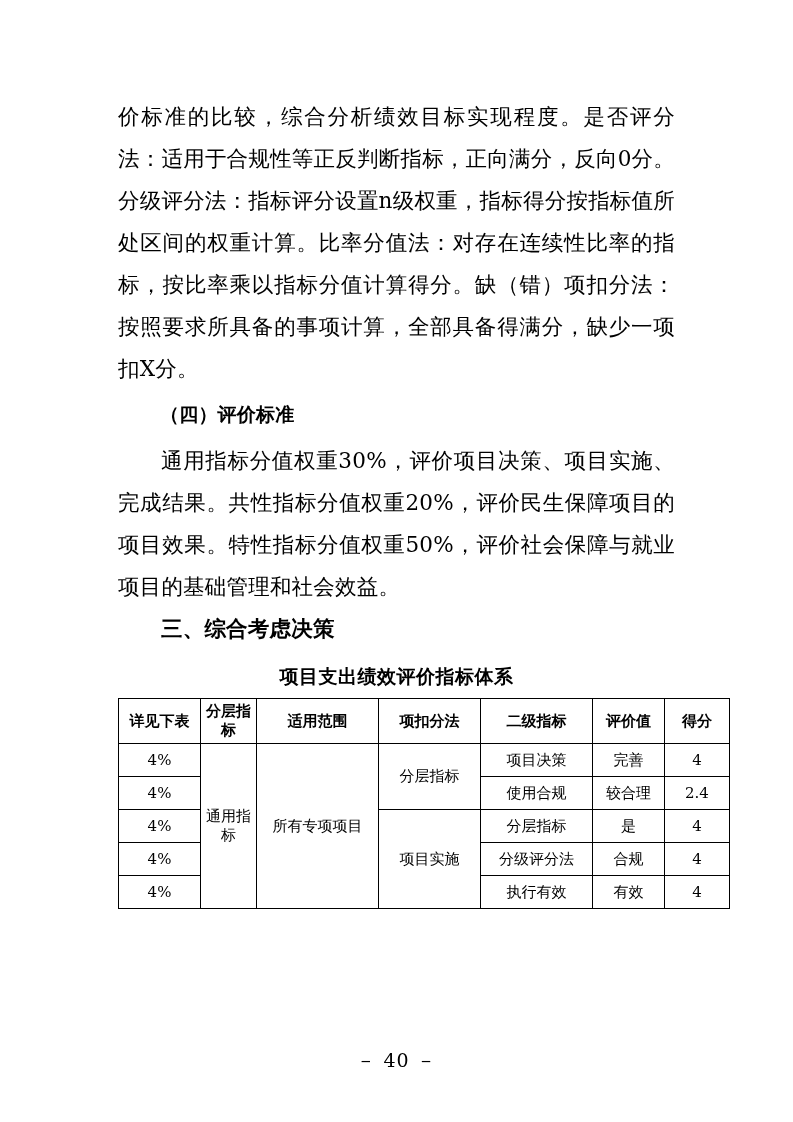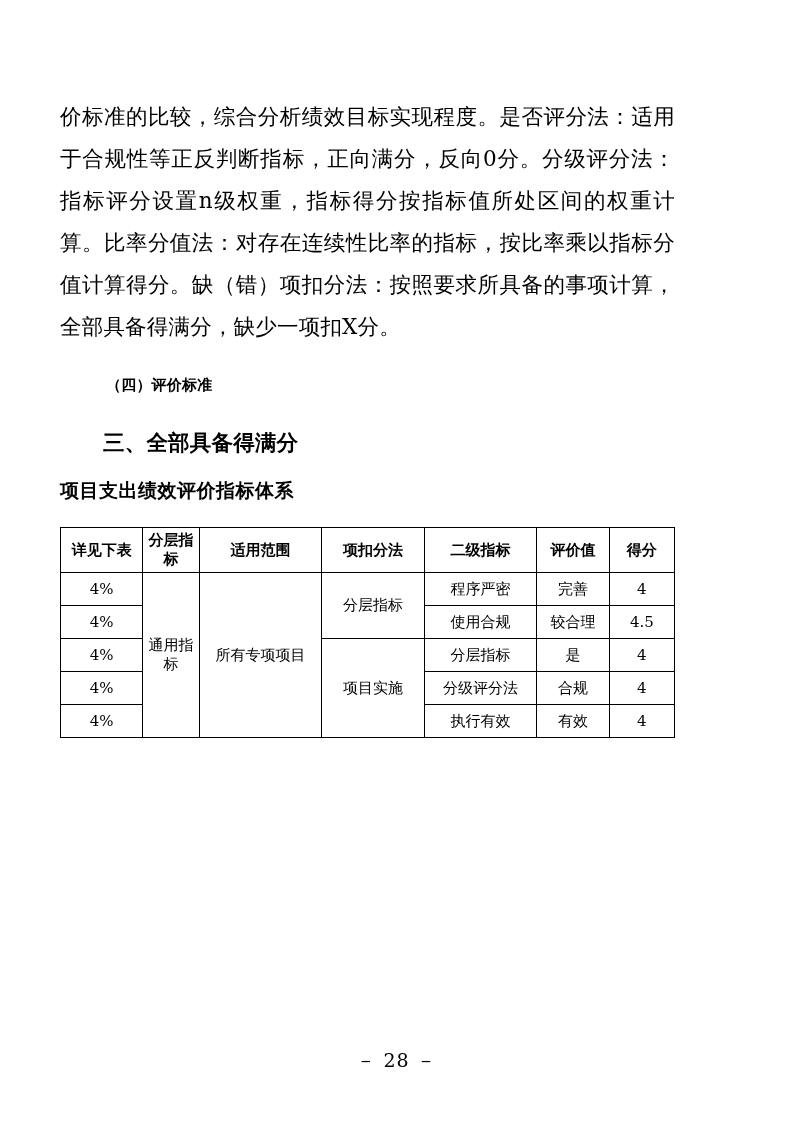--- a/index.html
+++ b/index.html
@@ -15,58 +15,58 @@
     position: relative;
     overflow: hidden;
   }
   .page {
     position: absolute;
     left: 0;
     top: 0;
     width: 793px;
     height: 1122px;
     box-sizing: border-box;
-    padding: 96px 118px 40px 60px;
+    padding: 96px 118px 40px 118px;
   }
   .body-text {
     font-size: 21.5px;
     line-height: 42px;
     text-align: justify;
     text-justify: inter-ideograph;
     letter-spacing: 0.2px;
   }
   .para {
     margin: 0;
     text-indent: 2em;
   }
   .para.no-indent {
     text-indent: 0;
   }
   .heading {
-    margin: 16px;
-    font-size: 15px;
+    margin: 4px;
+    font-size: 19px;
     line-height: 42px;
     font-weight: bold;
     text-indent: 2em;
     font-family: Liberation Serif, serif;
   }
   .heading-serif {
     margin: 0;
     font-size: 21.5px;
     line-height: 42px;
     font-weight: bold;
     text-indent: 2em;
     font-family: "DejaVu Serif", "Liberation Serif", serif;
   }
   .table-title {
-    text-align: left;
+    text-align: center;
     font-size: 19px;
     font-weight: bold;
     font-family: "DejaVu Sans", "Liberation Sans", sans-serif;
-    margin: 14px 0 23px 0;
+    margin: 14px 0 8px 0;
     letter-spacing: 0.5px;
   }
   table.metrics {
     border-collapse: collapse;
     width: 100%;
     table-layout: fixed;
     font-size: 15px;
     font-family: "DejaVu Serif", "Liberation Serif", serif;
   }
   table.metrics td {
@@ -95,22 +95,23 @@
 <body>
 
 <div class="page">
 
   <div class="body-text">
 
     <p class="para no-indent">价标准的比较，综合分析绩效目标实现程度。是否评分法：适用于合规性等正反判断指标，正向满分，反向0分。分级评分法：指标评分设置n级权重，指标得分按指标值所处区间的权重计算。比率分值法：对存在连续性比率的指标，按比率乘以指标分值计算得分。缺（错）项扣分法：按照要求所具备的事项计算，全部具备得满分，缺少一项扣X分。</p>
 
     <p class="heading">（四）评价标准</p>
 
+    <p class="para">通用指标分值权重30%，评价项目决策、项目实施、完成结果。共性指标分值权重20%，评价民生保障项目的项目效果。特性指标分值权重50%，评价社会保障与就业项目的基础管理和社会效益。</p>
 
-    <p class="heading-serif">三、全部具备得满分</p>
+    <p class="heading-serif">三、综合考虑决策</p>
 
 
   </div>
 
   <div class="table-title">项目支出绩效评价指标体系</div>
 
   <table class="metrics">
     <colgroup>
       <col style="width:82px">
       <col style="width:56px">
@@ -128,29 +129,29 @@
         <td class="head">项扣分法</td>
         <td class="head">二级指标</td>
         <td class="head">评价值</td>
         <td class="head">得分</td>
       </tr>
       <tr>
         <td>4%</td>
         <td rowspan="5">通用指标</td>
         <td rowspan="5">所有专项项目</td>
         <td rowspan="2">分层指标</td>
-        <td>程序严密</td>
+        <td>项目决策</td>
         <td>完善</td>
         <td>4</td>
       </tr>
       <tr>
         <td>4%</td>
         <td>使用合规</td>
         <td>较合理</td>
-        <td>4.5</td>
+        <td>2.4</td>
       </tr>
       <tr>
         <td>4%</td>
         <td rowspan="3">项目实施</td>
         <td>分层指标</td>
         <td>是</td>
         <td>4</td>
       </tr>
       <tr>
         <td>4%</td>
@@ -162,13 +163,13 @@
         <td>4%</td>
         <td>执行有效</td>
         <td>有效</td>
         <td>4</td>
       </tr>
     </tbody>
   </table>
 
 </div>
 
-<div class="footer">－ 28 －</div>
+<div class="footer">－ 40 －</div>
 
 </body></html>

